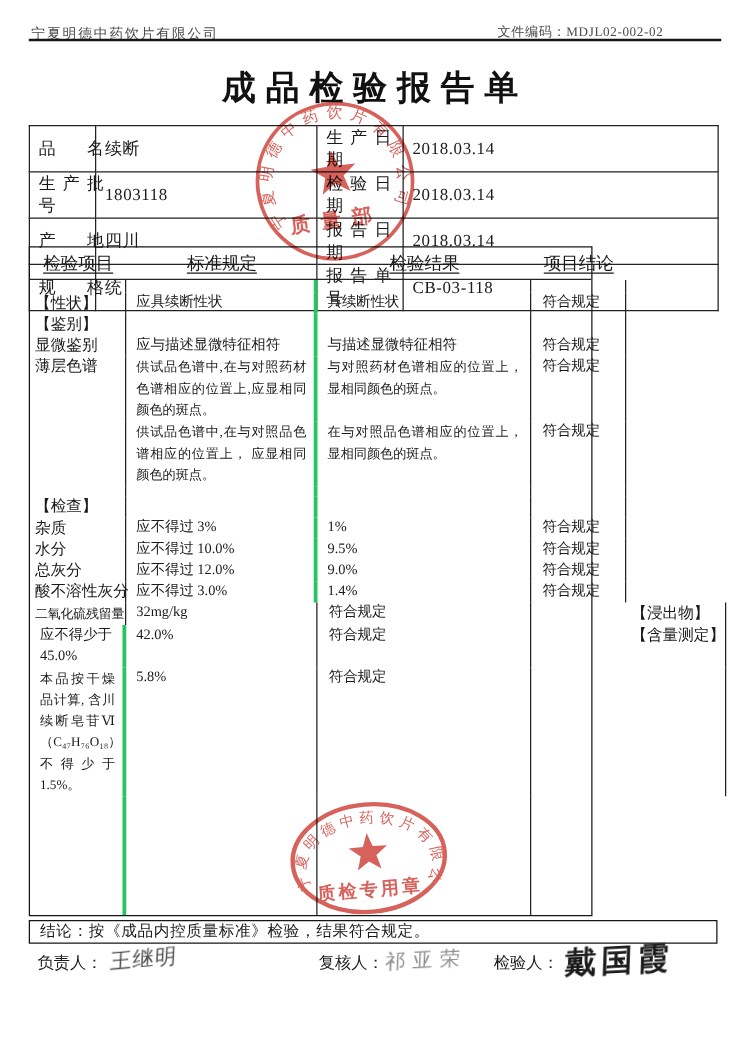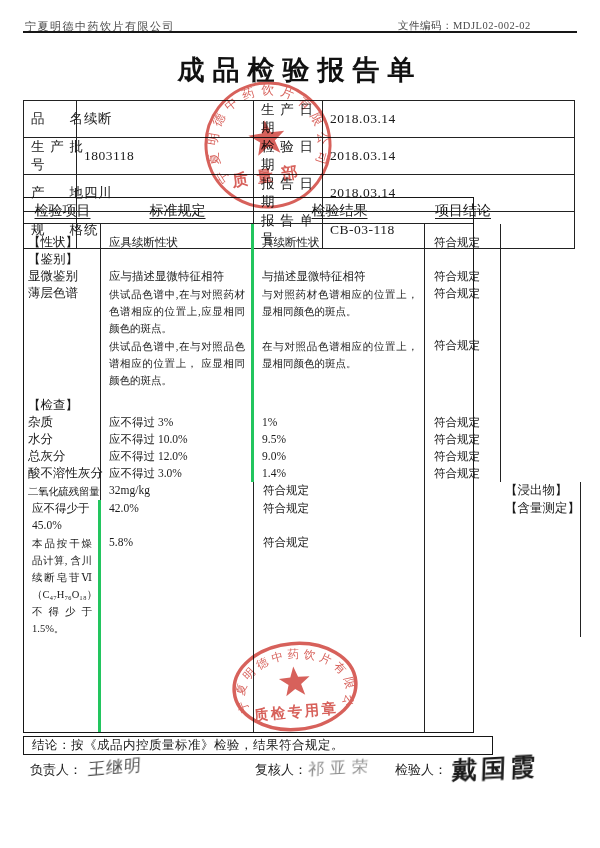--- a/index.html
+++ b/index.html
@@ -54,21 +54,21 @@
   .ibody div{box-sizing:border-box;line-height:17px;}
   .c1{border-right:1px solid #222;padding-left:4px;font-size:12.5px;white-space:nowrap;}
   .c1.tight{font-size:10.4px;letter-spacing:-.2px;line-height:17px;padding-top:1px;}
   .c2{border-right:3px solid #22c55e;padding:0 6px 0 8px;font-size:11.5px;}
   .c3{border-right:1px solid #222;padding:0 6px 0 8px;font-size:11.5px;}
   .c4{border-right:1px solid #222;padding-left:9px;font-size:11.5px;white-space:nowrap;}
   .c5{}
   .par{font-size:10.5px;text-align:justify;line-height:16.5px;padding-top:1px;}
   
   .conclusion{
-    position:absolute;left:23px;top:736px;width:470px;height:19px;
+    position:absolute;left:23px;top:736px;width:551px;height:19px;
     border:1.5px solid #161616;box-sizing:border-box;display:flex;align-items:center;
     font-size:12.5px;padding-left:8px;letter-spacing:.5px;
   }
   
   .sigrow{position:absolute;left:0;top:758px;width:552px;height:40px;}
   .siglabel{position:absolute;font-size:13px;white-space:nowrap;}
   .sig{position:absolute;display:inline-block;white-space:nowrap;filter:blur(.35px);}
   .sig-approver{left:88px;top:-2px;color:#4f4f4f;font-size:17px;transform:rotate(-5deg) skewX(-8deg);letter-spacing:1px;}
   .sig-reviewer{left:308px;top:0;color:#8d8d8d;font-size:16px;transform:rotate(-3deg) skewX(-6deg);letter-spacing:6px;}
   .sig-inspector{left:452px;top:-6px;color:#1b1b1b;font-size:25px;font-weight:bold;transform:rotate(-3deg) skewX(-5deg);letter-spacing:4px;}

